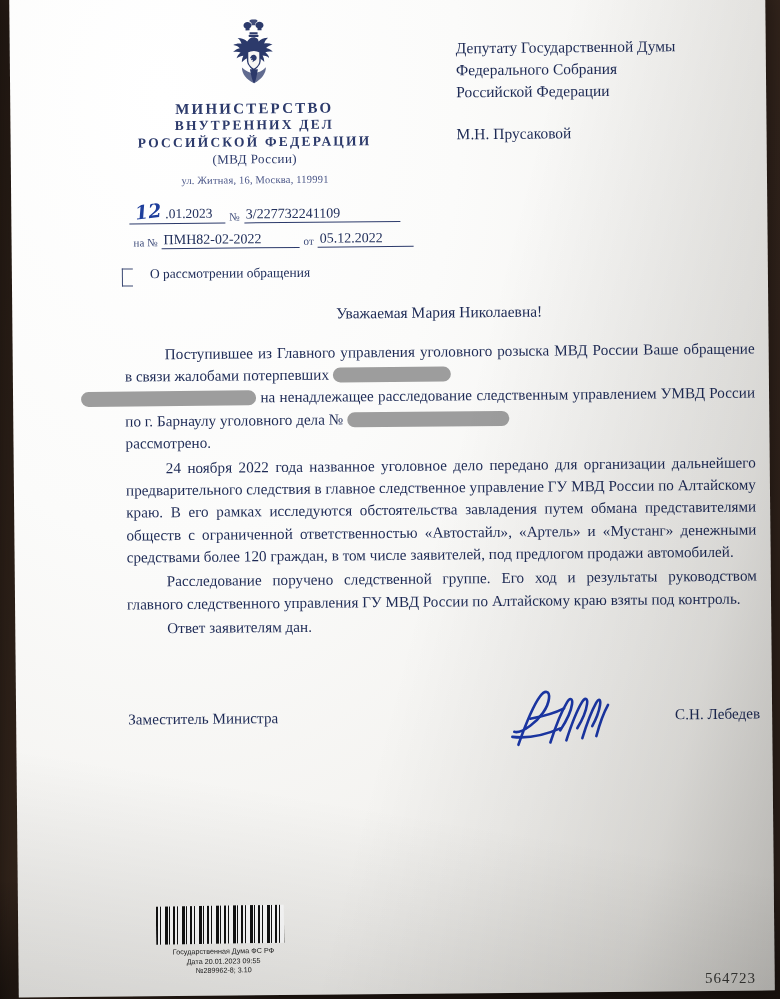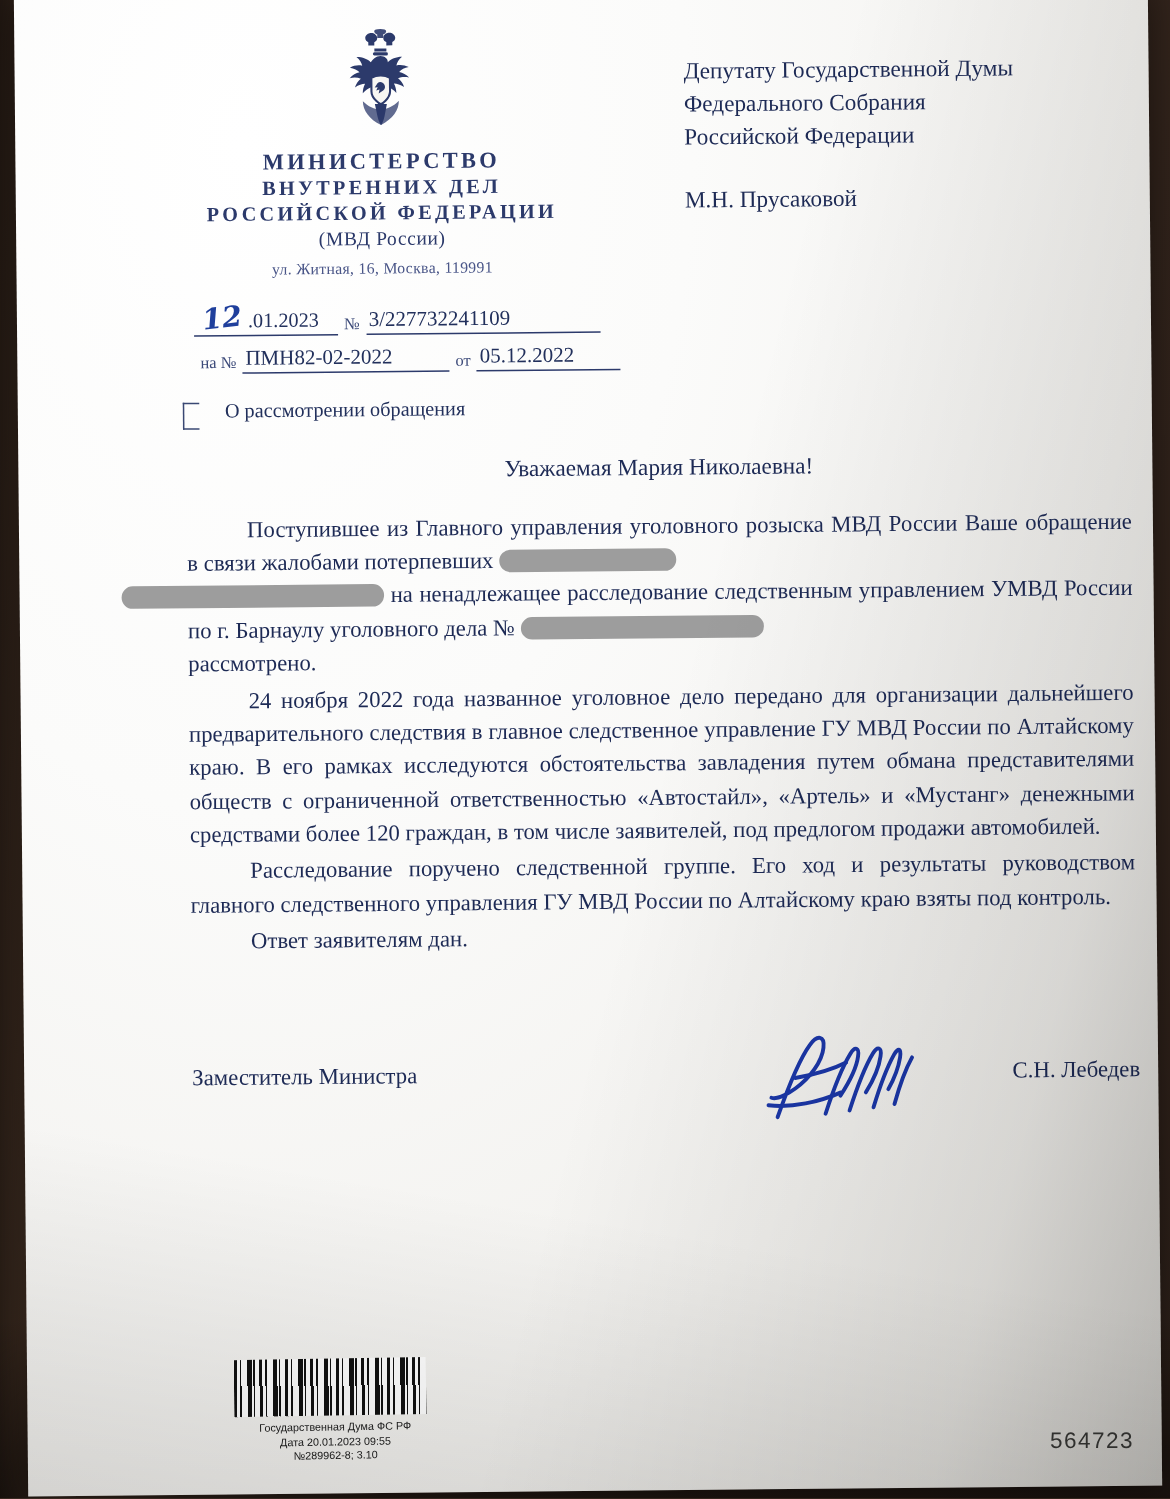--- a/index.html
+++ b/index.html
@@ -255,24 +255,24 @@
     font-size: 7.2px;
     line-height: 1.35;
     text-align: center;
     color: #1a1a1a;
     font-family: "Liberation Sans", sans-serif;
   }
 
   #page-serial {
     position: absolute;
     right: 24px;
-    bottom: 30px;
+    bottom: 12px;
     font-size: 15px;
     color: #30302e;
-    font-family: Liberation Sans, sans-serif;
+    font-family: Liberation Serif, serif;
     letter-spacing: 1px;
   }
 </style>
 </head>
 <body>
 
 <div id="scan-photo">
   <div id="desk-shadow-left"></div>
   <div id="desk-shadow-bottom"></div>
 

